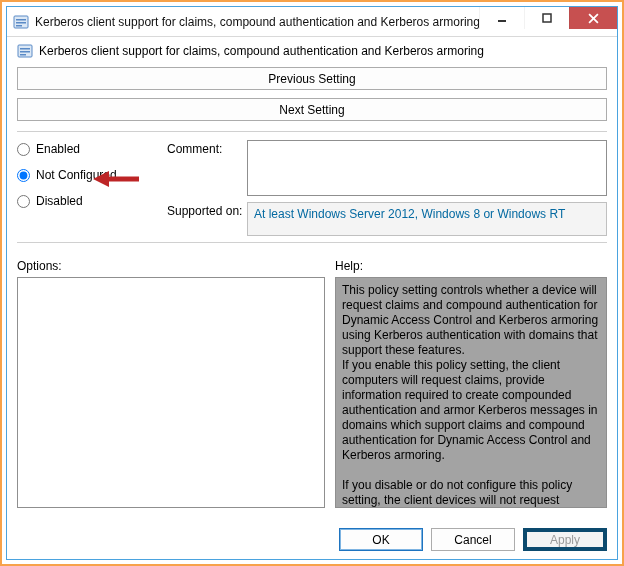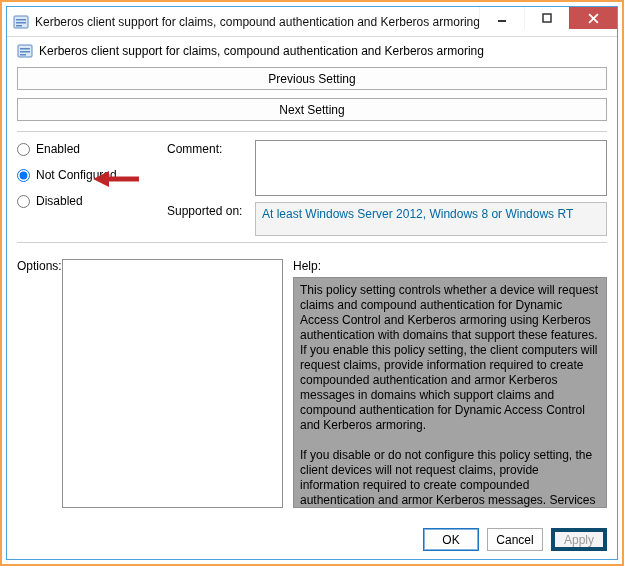--- a/index.html
+++ b/index.html
@@ -108,21 +108,20 @@
     pointer-events:none;
   }
   .right-col {
     flex:1;
     display:flex;
     flex-direction:column;
     gap:6px;
   }
   .label-block {
     display:flex;
-    gap:8px;
   }
   .field-label {
     width:80px;
     padding-top:2px;
   }
   .comment-box {
     flex:1;
     height:56px;
     border:1px solid #8f8f8f;
     font-family:inherit;
@@ -145,22 +144,22 @@
     color:#0369a1;
   }
   .lower {
     flex:1;
     display:flex;
     gap:10px;
     margin-top:8px;
     min-height:0;
   }
   .options-col {
-    width: 266px;
-    display:flex; flex-direction:row;
+    width: 308px;
+    display:flex; flex-direction:column;
   }
   .help-col {
     flex:1;
     display:flex; flex-direction:column;
   }
   .section-label { margin-bottom:4px; }
   .options-box {
     flex:1;
     border:1px solid #8f8f8f;
     background:#fff;
@@ -174,21 +173,21 @@
     overflow-y:auto;
     white-space:pre-wrap;
     line-height:1.25;
   }
   .footer {
     display:flex;
     justify-content:flex-end;
     gap:8px;
     padding:10px 10px 8px 10px;
   }
-  .footer .btn { width:56px; padding:0; }
+  .footer .btn { width:84px; padding:0; }
   .btn.primary {
     border:1px solid #1e74c0;
     box-shadow: inset 0 0 0 1px #7eb4e2;
     background:#fdfdfd;
   }
   .btn.disabled {
     color:#9a9a9a;
     border:4px solid #0c4a6e;
     background:#f4f4f4;
     cursor:default;

